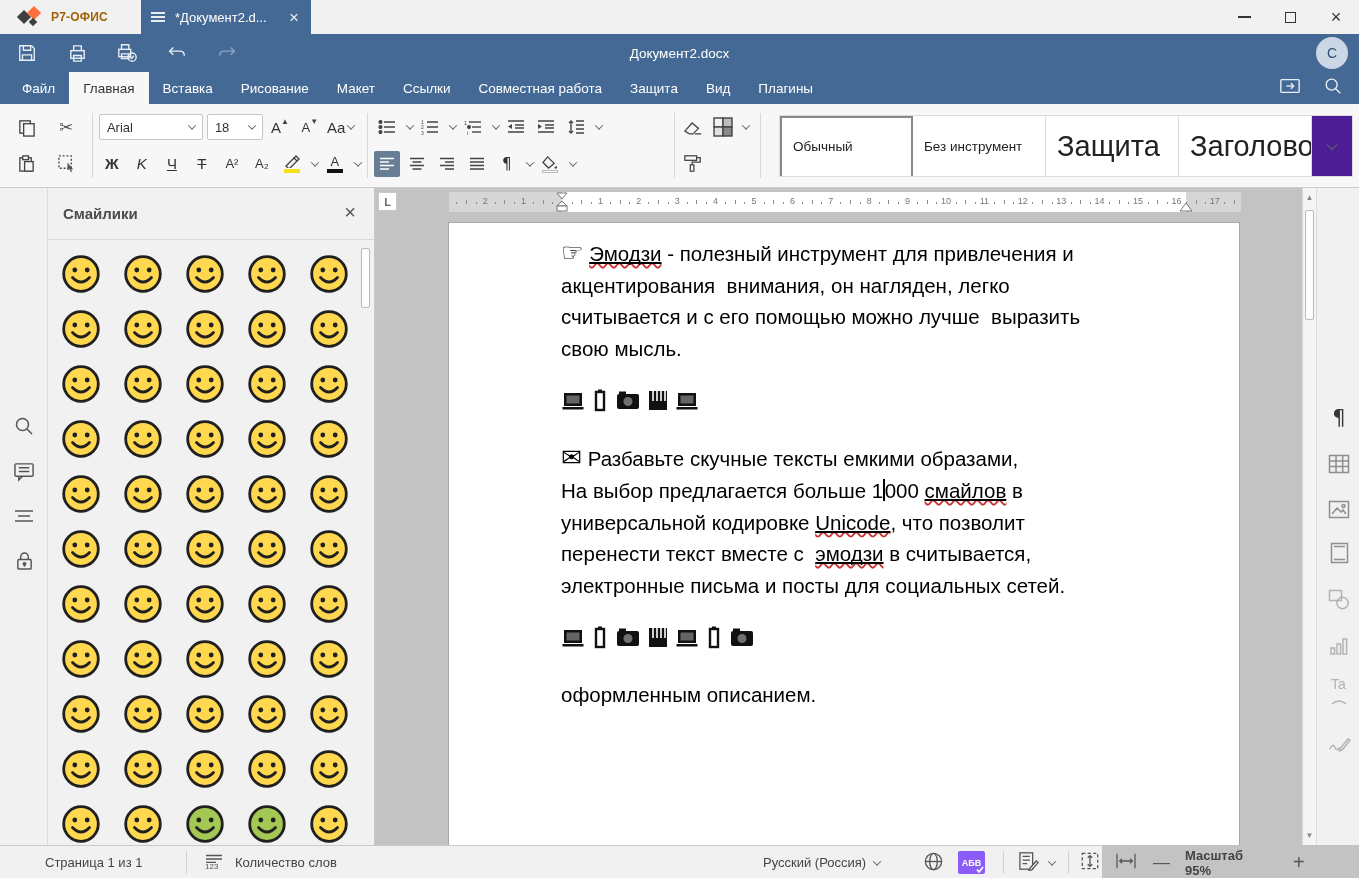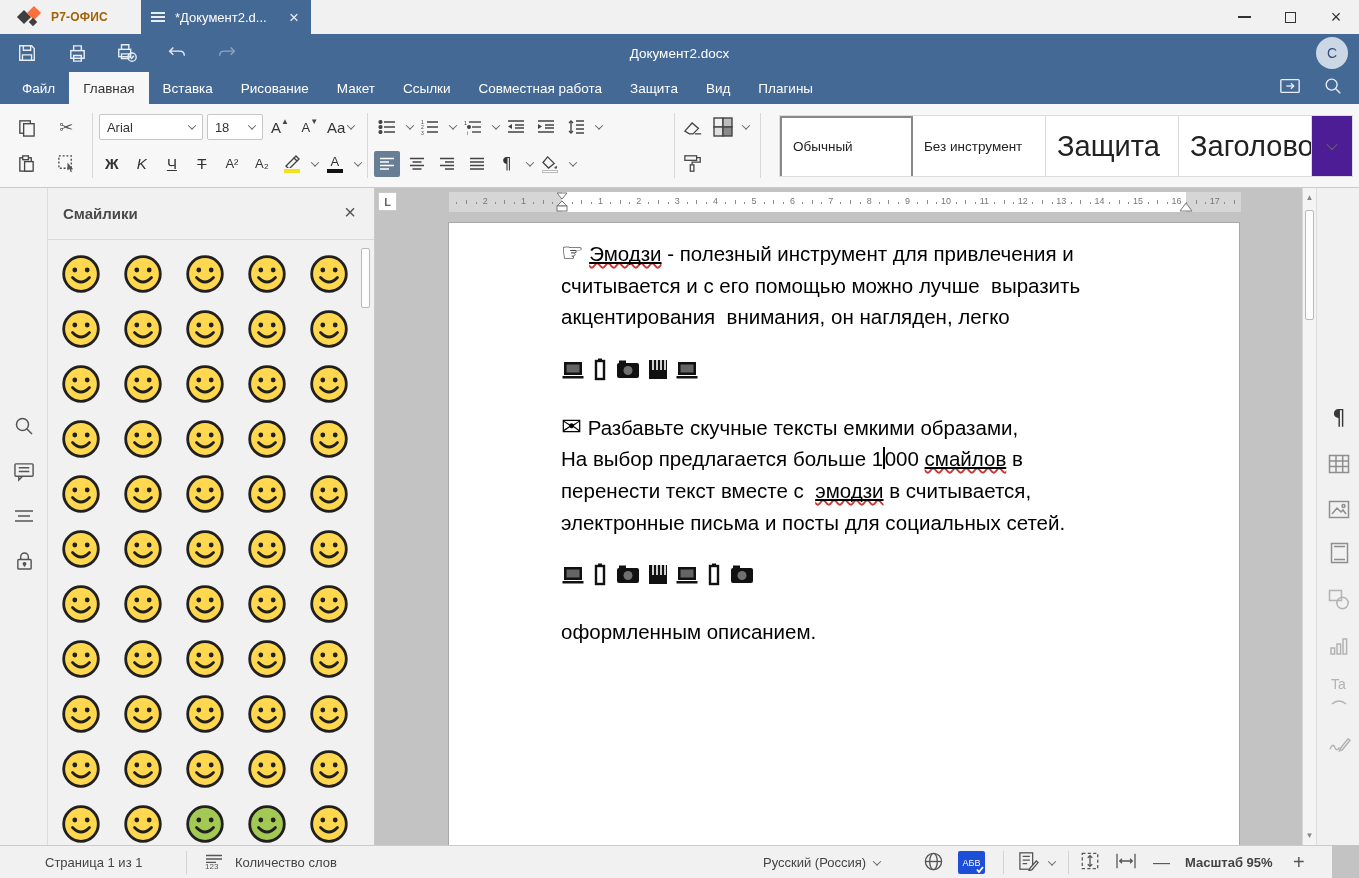--- a/index.html
+++ b/index.html
@@ -110,26 +110,26 @@
   
   .dscroll{position:absolute;left:1302px;top:188px;width:14px;height:657px;background:#f4f4f4;border-left:1px solid #d8d8d8;}
   .dscroll .arr{position:absolute;left:2px;width:9px;height:9px;color:#888;font-size:8px;line-height:9px;text-align:center;}
   .dscroll .thumb{position:absolute;left:2px;top:22px;width:9px;height:110px;background:#fdfdfd;border:1px solid #b9b9b9;border-radius:2px;}
 
   
   #right-rail{position:absolute;left:1316px;top:188px;width:43px;height:657px;background:#f1f1f1;border-left:1px solid #dcdcdc;}
   #right-rail .rail-ic{left:10px;}
 
   
-  .statusbar{position:absolute;left:0;top:845px;width:1332px;height:33px;background:#f1f1f1;border-top:1px solid #cbcbcb;
+  .statusbar{position:absolute;left:0;top:845px;width:1102px;height:33px;background:#f1f1f1;border-top:1px solid #cbcbcb;
     font-size:13px;color:#444;}
   .sb-item{position:absolute;top:0;height:33px;display:flex;align-items:center;gap:6px;}
   .sb-div{position:absolute;top:5px;width:1px;height:23px;background:#d2d2d2;}
   .sb-ic svg{stroke:#555;fill:none;stroke-width:1.4;}
-  .abv{width:27px;height:23px;background:#1d4ed8;border-radius:2px;color:#fff;font-size:9px;font-weight:normal;
+  .abv{width:27px;height:23px;background:#8b5cf6;border-radius:2px;color:#fff;font-size:9px;font-weight:bold;
     display:flex;align-items:center;justify-content:center;position:relative;}
   .abv svg{position:absolute;right:1px;bottom:1px;stroke:#fff;fill:none;stroke-width:1.8;}
   .zoomgl{font-size:17px;color:#555;}
 </style>
 </head>
 <body>
 
 <div id="app">
 
   <div class="titlebar">
@@ -1113,22 +1113,23 @@
       <i class="tick" style="top: 605.75px; left: 8px; height: 1px; width: 3px;"></i>
       <span class="vrul-num" style="top: 614px;">18</span>
       <i class="tick" style="top: 622.25px; left: 8px; height: 1px; width: 3px;"></i>
     </div>
 
   <div class="canvas">
     <div class="page">
       <div class="page-text" id="doc-content">
           <div class="para">
             <div class="line"><span class="doc-glyph">☞</span><span> </span><span class="w-sp"><u>Эмодзи</u></span><span> - полезный инструмент для привлечения и</span></div>
+            <div class="line"><span>акцентирования  внимания, он нагляден, легко</span></div>
             <div class="line"><span>считывается и с его помощью можно лучше  выразить</span></div>
-            <div class="line"><span>акцентирования  внимания, он нагляден, легко</span></div>
+            <div class="line"><span>свою мысль.</span></div>
           </div>
           <div class="icon-row">
             <span><svg width="24" height="27" viewBox="0 0 24 27">
                 <rect x="3" y="6" width="18" height="13" fill="#111"></rect>
                 <rect x="5.5" y="8.5" width="13" height="8" fill="#fff" opacity=".35"></rect>
                 <rect x="1.5" y="20" width="21" height="2.5" fill="#111"></rect>
               </svg></span>
             <span><svg width="20" height="27" viewBox="0 0 20 27">
                 <rect x="6" y="5" width="8" height="18" fill="none" stroke="#111" stroke-width="2.4"></rect>
                 <rect x="8" y="2.5" width="4" height="2.5" fill="#111"></rect>
@@ -1144,20 +1145,21 @@
               </svg></span>
             <span><svg width="24" height="27" viewBox="0 0 24 27">
                 <rect x="3" y="6" width="18" height="13" fill="#111"></rect>
                 <rect x="5.5" y="8.5" width="13" height="8" fill="#fff" opacity=".35"></rect>
                 <rect x="1.5" y="20" width="21" height="2.5" fill="#111"></rect>
               </svg></span>
           </div>
           <div class="para">
             <div class="line"><span class="doc-glyph">✉</span><span> Разбавьте скучные тексты емкими образами,</span></div>
             <div class="line"><span>На выбор предлагается больше 1</span><span class="caret"></span><span>000 </span><span class="w-sp"><u>смайлов</u></span><span> в</span></div>
+            <div class="line"><span>универсальной кодировке </span><span class="w-sp"><u>Unicode</u></span><span>, что позволит</span></div>
             <div class="line"><span>перенести текст вместе с  </span><span class="w-sp"><u>эмодзи</u></span><span> в считывается,</span></div>
             <div class="line"><span>электронные письма и посты для социальных сетей.</span></div>
           </div>
           <div class="icon-row">
             <span><svg width="24" height="27" viewBox="0 0 24 27">
                 <rect x="3" y="6" width="18" height="13" fill="#111"></rect>
                 <rect x="5.5" y="8.5" width="13" height="8" fill="#fff" opacity=".35"></rect>
                 <rect x="1.5" y="20" width="21" height="2.5" fill="#111"></rect>
               </svg></span>
             <span><svg width="20" height="27" viewBox="0 0 20 27">

